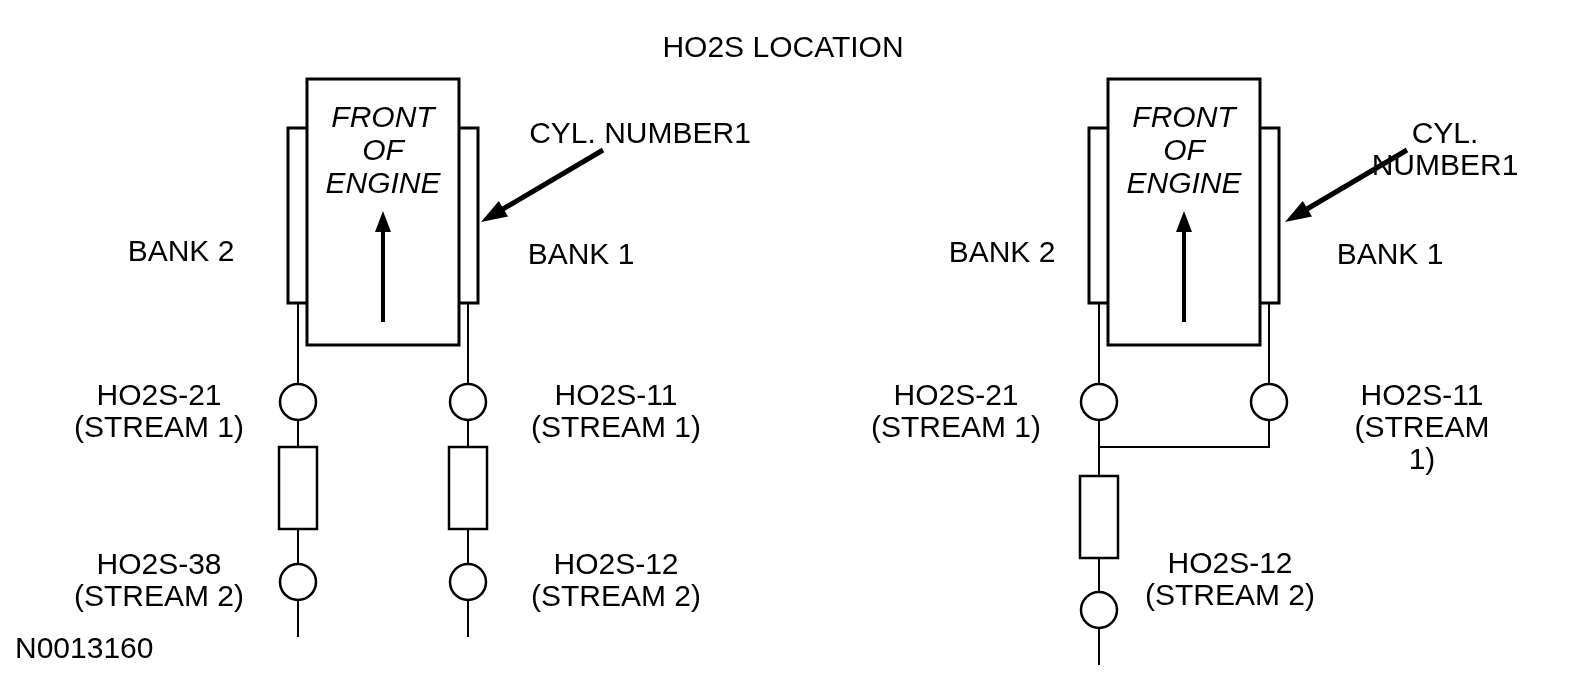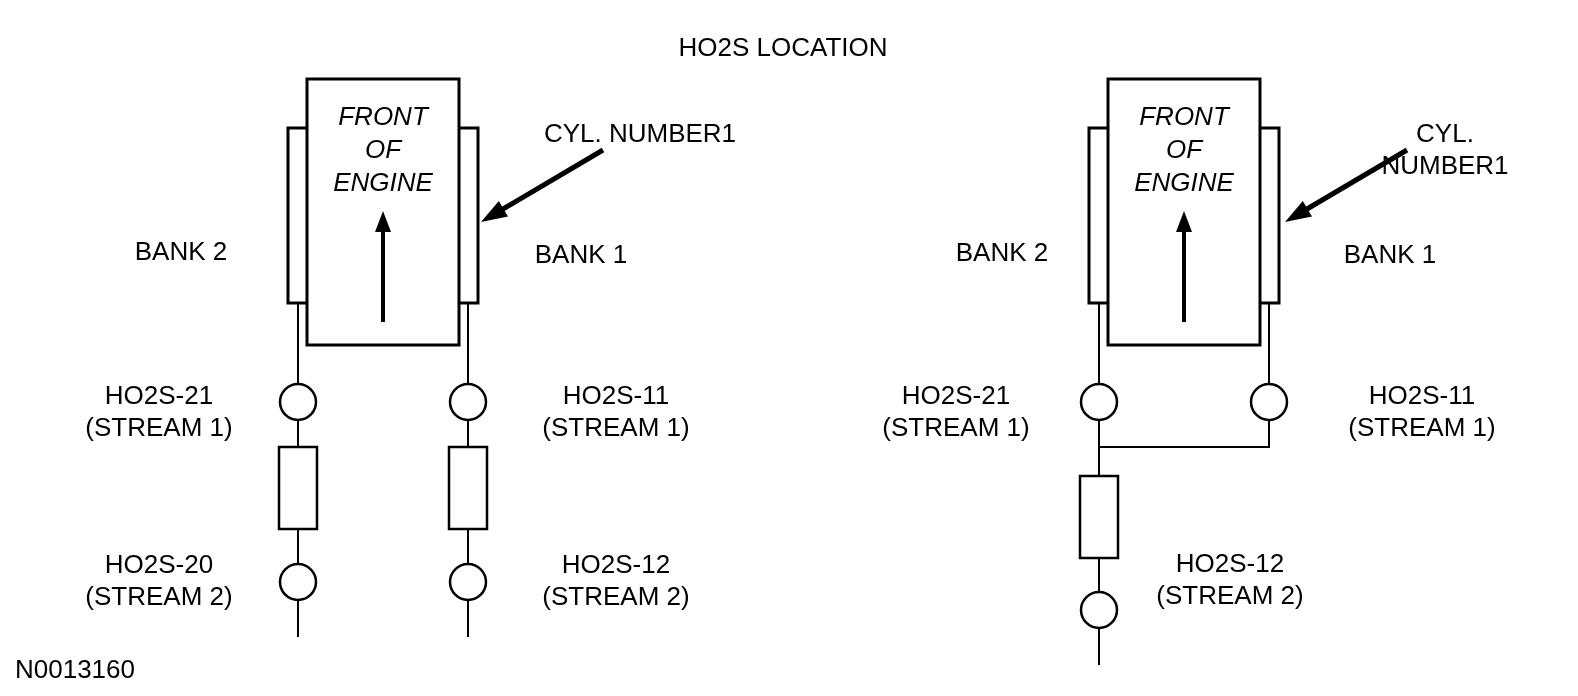--- a/index.html
+++ b/index.html
@@ -7,21 +7,21 @@
     position:relative;
     width:1578px; height:696px;
     background:#ffffff;
     font-family:"Liberation Sans","DejaVu Sans",sans-serif;
     color:#000;
     overflow:hidden;
   }
   svg.diagram-art { position:absolute; left:0; top:0; }
   .lbl {
     position:absolute;
-    font-size:26px;
+    font-size:30px;
     line-height:32px;
     color:#000;
     white-space:pre-line;
     text-align:center;
     transform:translateX(-50%);
     letter-spacing:0px;
   }
   .lbl.engine-text { line-height:33px;font-style:italic; }
   .lbl.plain { transform:none; text-align:left; }
 </style>
@@ -84,33 +84,33 @@
   <div class="lbl engine-text" style="left:383px; top:100px;">FRONT
 OF
 ENGINE</div>
   <div class="lbl" style="left:640px; top:117px;">CYL. NUMBER1</div>
   <div class="lbl" style="left:181px; top:235px;">BANK 2</div>
   <div class="lbl" style="left:581px; top:238px;">BANK 1</div>
   <div class="lbl" style="left:159px; top:379px;">HO2S-21
 (STREAM 1)</div>
   <div class="lbl" style="left:616px; top:379px;">HO2S-11
 (STREAM 1)</div>
-  <div class="lbl" style="left:159px; top:548px;">HO2S-20
+  <div class="lbl" style="left:159px; top:548px;">HO2S-38
 (STREAM 2)</div>
   <div class="lbl" style="left:616px; top:548px;">HO2S-12
 (STREAM 2)</div>
 
   <div class="lbl engine-text" style="left:1184px; top:100px;">FRONT
 OF
 ENGINE</div>
   <div class="lbl" style="left:1445px; top:117px;">CYL. NUMBER1</div>
   <div class="lbl" style="left:1002px; top:236px;">BANK 2</div>
   <div class="lbl" style="left:1390px; top:238px;">BANK 1</div>
   <div class="lbl" style="left:956px; top:379px;">HO2S-21
 (STREAM 1)</div>
   <div class="lbl" style="left:1422px; top:379px;">HO2S-11
 (STREAM 1)</div>
   <div class="lbl" style="left:1230px; top:547px;">HO2S-12
 (STREAM 2)</div>
 
-  <div class="lbl plain" style="left:15px; top:653px;">N0013160</div>
+  <div class="lbl plain" style="left:15px; top:632px;">N0013160</div>
 
 </div>
 
 </body></html>

